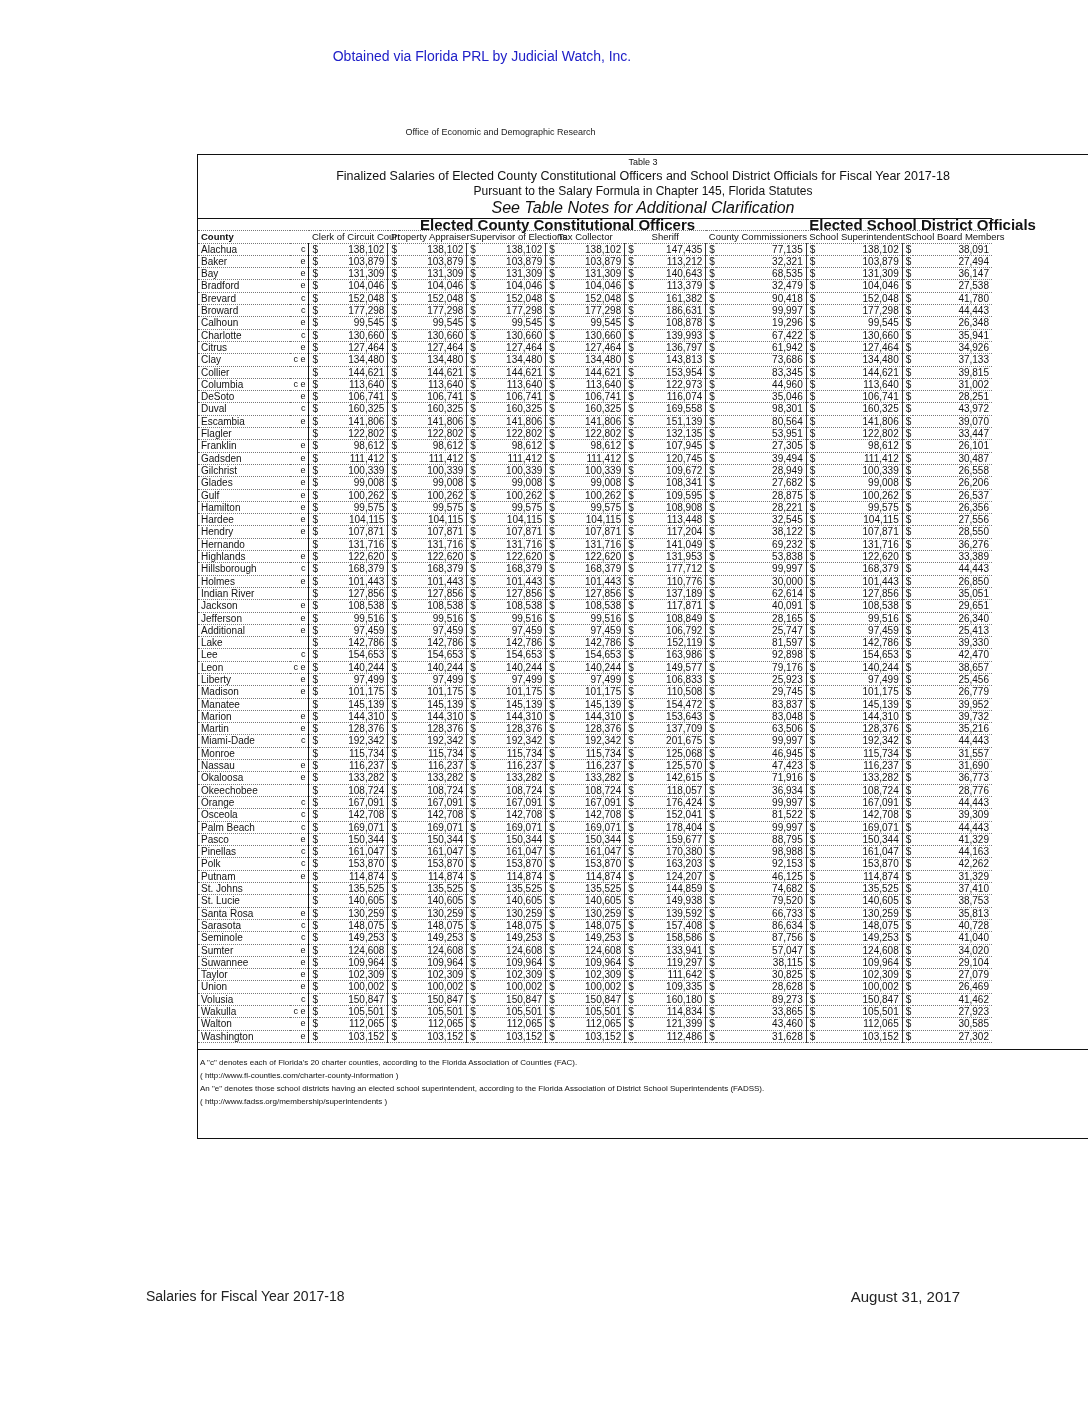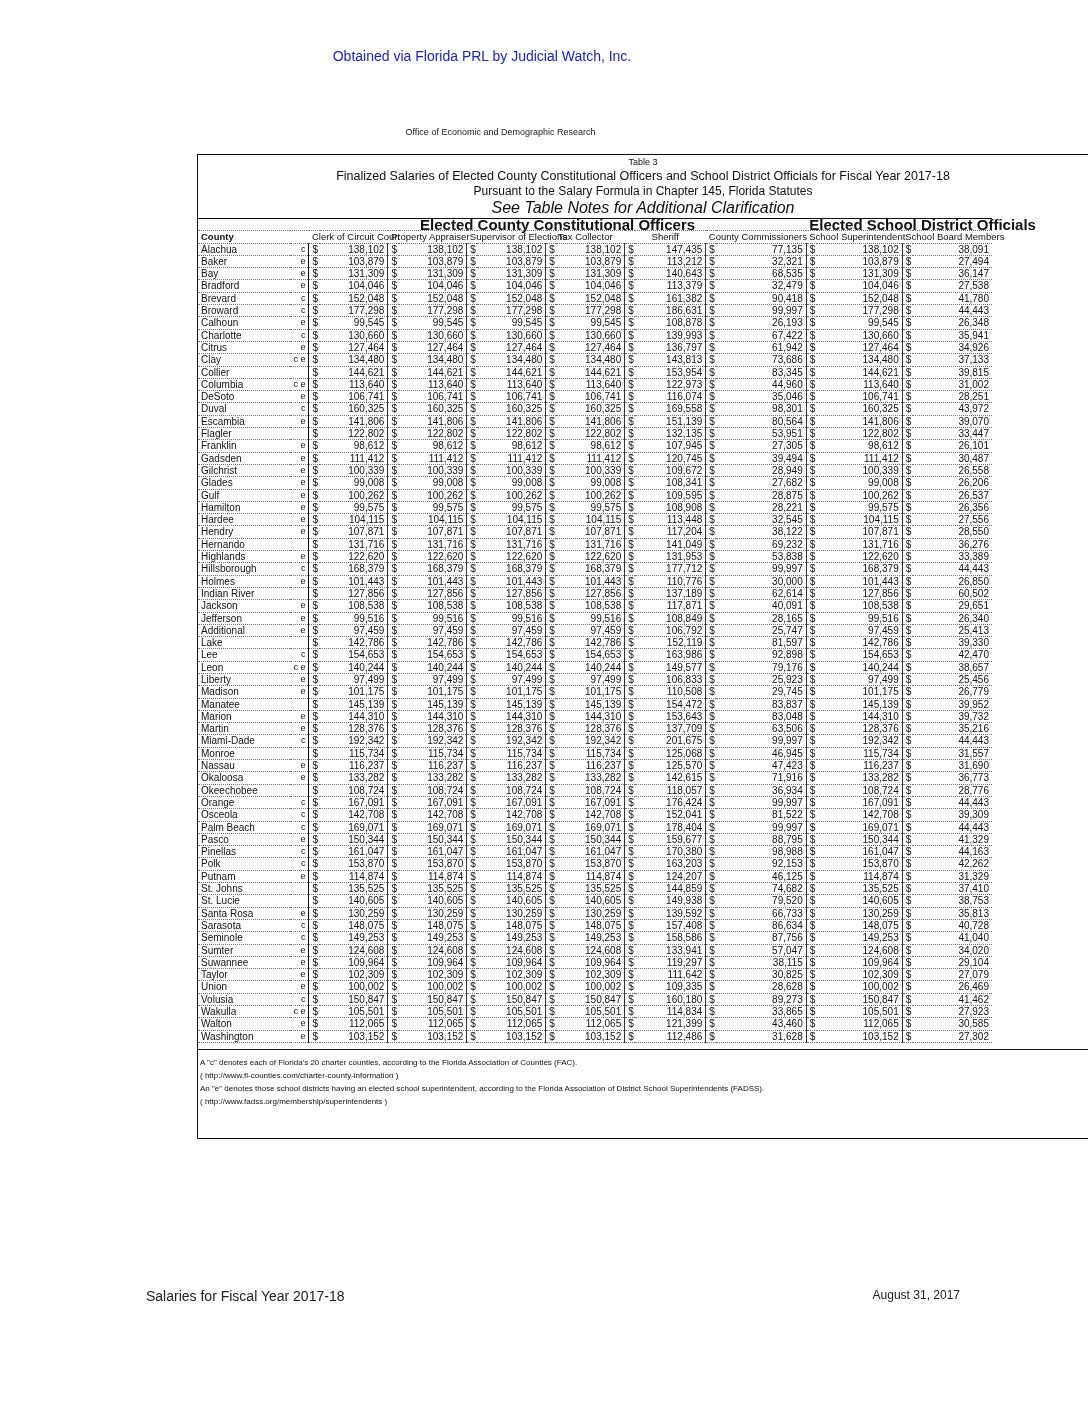--- a/index.html
+++ b/index.html
@@ -17,21 +17,21 @@
   .grp th { font-size: 15px; font-weight: bold; border-top: 1.5px solid #111; border-bottom: 1px dotted #666; text-align: center; }
   .hdr th { font-size: 9.5px; font-weight: normal; text-align: center; vertical-align: bottom; height: 26px; line-height: 11px; border-bottom: 1.5px solid #111; white-space: normal; }
   .hdr th.county-h { text-align: left; font-weight: bold; }
   td.cname { text-align: left; }
   td.flag { text-align: right; font-size: 9px; padding-right: 2px; border-right: 1px solid #111; }
   td.dollar { text-align: left; width: 8px; padding-right: 0; }
   td.amt { text-align: right; border-right: 1px solid #333; }
   td.amt.last { border-right: none; }
   .notes { font-size: 8px; padding: 6px 2px 0 2px; line-height: 13px; border-top: 1.5px solid #111; margin-top: 6px; }
   .footer-left { position: absolute; left: 146px; top: 1288px; font-size: 14px; color: #222; }
-  .footer-right { position: absolute; right: 128px; top: 1288px; font-size: 12px; color: #222; }
+  .footer-right { position: absolute; right: 128px; top: 1288px; font-size: 15px; color: #222; }
 </style>
 </head>
 <body>
 
 <div class="watermark">Obtained via Florida PRL by Judicial Watch, Inc.</div>
 <div class="office">Office of Economic and Demographic Research</div>
 
 <div class="frame">
   <div class="titles">
     <div class="t-table">Table 3</div>
@@ -207,21 +207,21 @@
           <td class="amt">99,545</td>
           <td class="dollar">$</td>
           <td class="amt">99,545</td>
           <td class="dollar">$</td>
           <td class="amt">99,545</td>
           <td class="dollar">$</td>
           <td class="amt">99,545</td>
           <td class="dollar">$</td>
           <td class="amt">108,878</td>
           <td class="dollar">$</td>
-          <td class="amt">26,193</td>
+          <td class="amt">19,296</td>
           <td class="dollar">$</td>
           <td class="amt">99,545</td>
           <td class="dollar">$</td>
           <td class="amt last">26,348</td>
         </tr>
         <tr>
           <td class="cname">Charlotte</td>
           <td class="flag">c</td>
           <td class="dollar">$</td>
           <td class="amt">130,660</td>
@@ -651,21 +651,21 @@
           <td class="amt">127,856</td>
           <td class="dollar">$</td>
           <td class="amt">127,856</td>
           <td class="dollar">$</td>
           <td class="amt">137,189</td>
           <td class="dollar">$</td>
           <td class="amt">62,614</td>
           <td class="dollar">$</td>
           <td class="amt">127,856</td>
           <td class="dollar">$</td>
-          <td class="amt last">60,502</td>
+          <td class="amt last">35,051</td>
         </tr>
         <tr>
           <td class="cname">Jackson</td>
           <td class="flag">e</td>
           <td class="dollar">$</td>
           <td class="amt">108,538</td>
           <td class="dollar">$</td>
           <td class="amt">108,538</td>
           <td class="dollar">$</td>
           <td class="amt">108,538</td>

